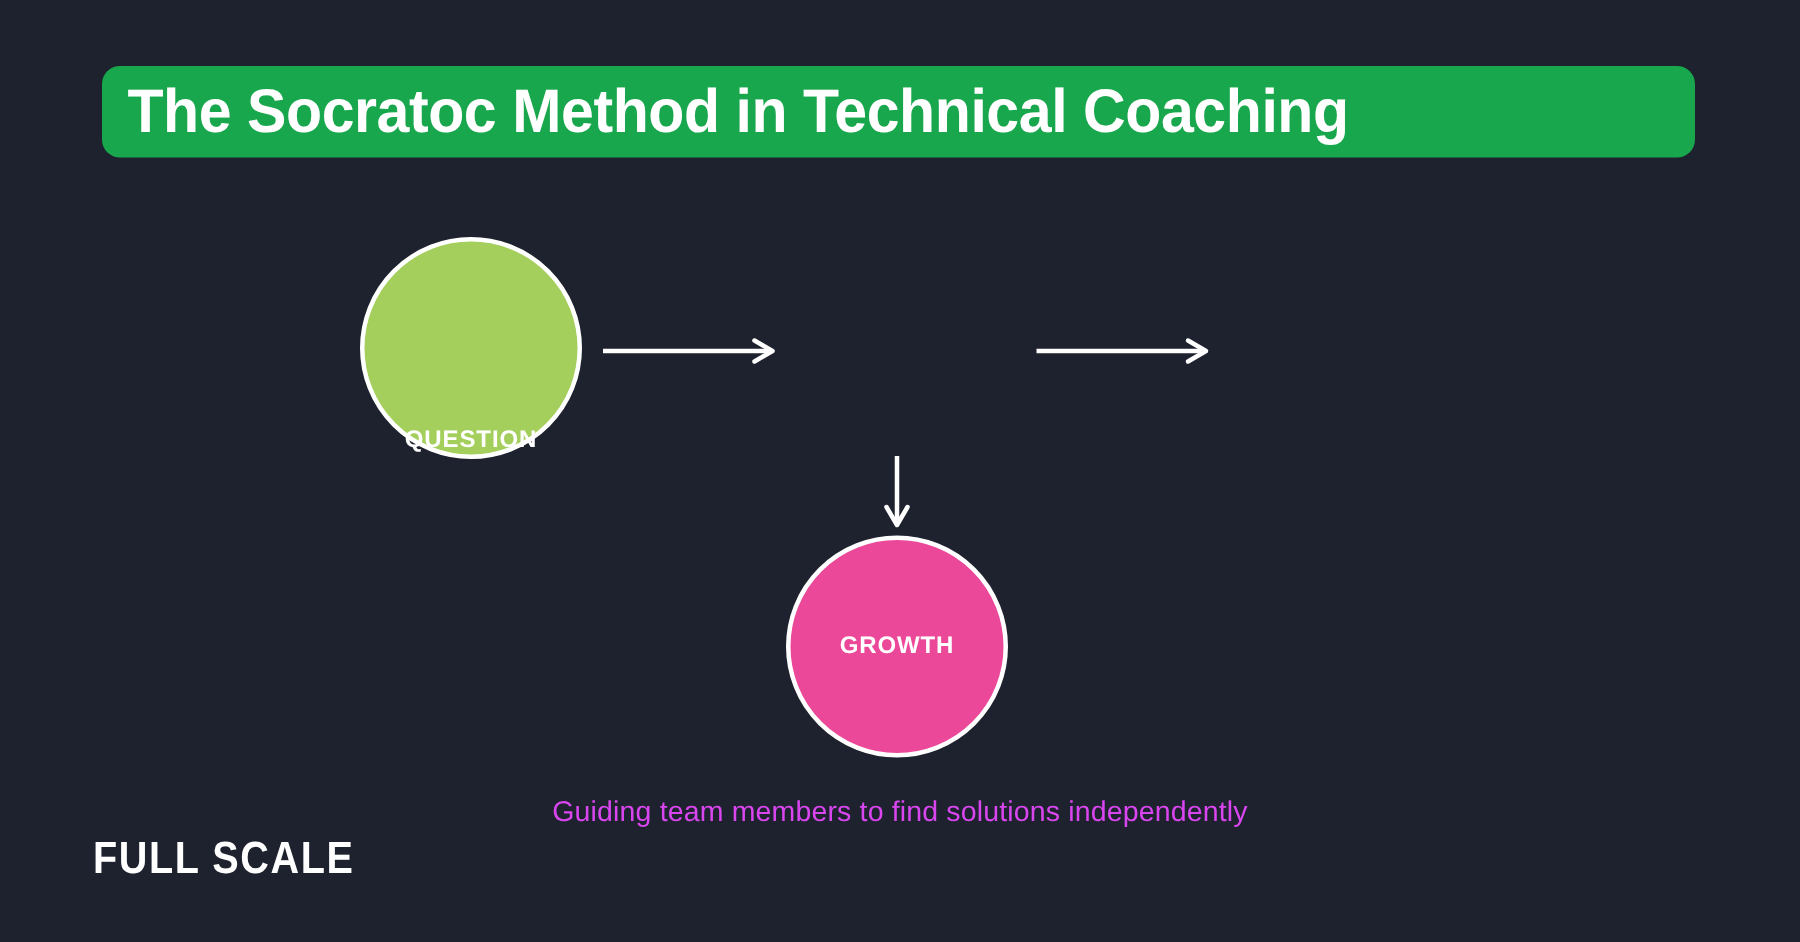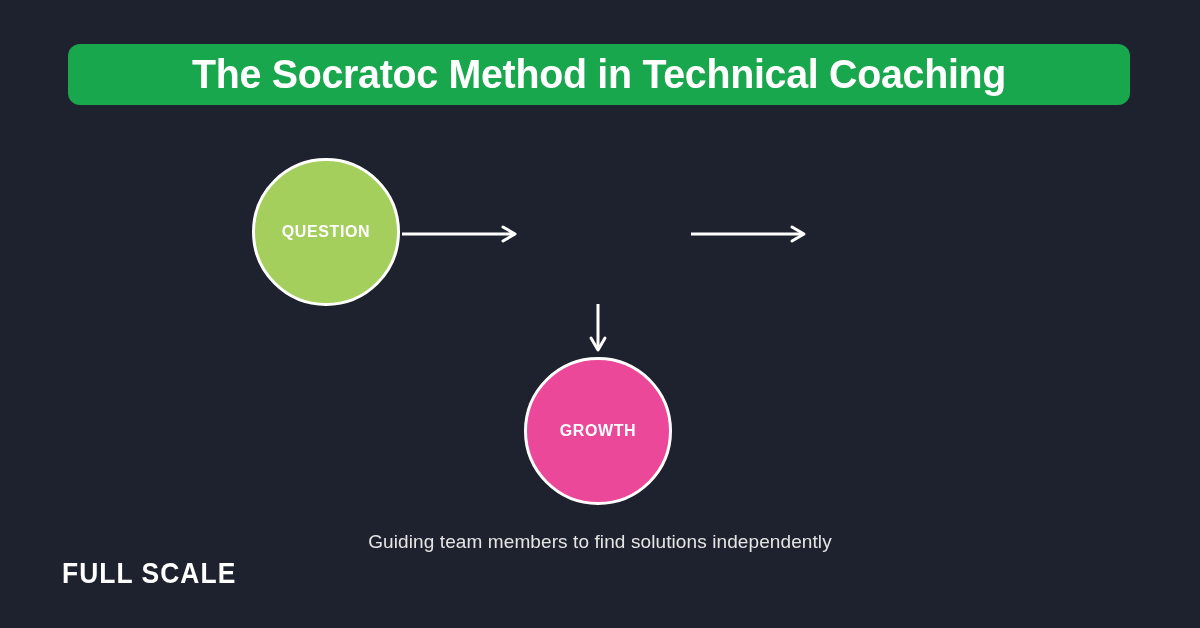--- a/index.html
+++ b/index.html
@@ -25,21 +25,20 @@
   .title-banner {
     position: absolute;
     left: 68px;
     top: 44px;
     width: 1062px;
     height: 61px;
     background: #19a74d;
     border-radius: 12px;
     display: flex;
     align-items: center;
-    justify-content: center;
     box-sizing: border-box;
   }
   .title-text {
     color: #ffffff;
     font-family: "Liberation Sans Narrow", "Liberation Sans", sans-serif;
     font-size: 41px;
     font-weight: bold;
     letter-spacing: -0.3px;
     line-height: 1;
     white-space: nowrap;
@@ -62,21 +61,21 @@
   .node-label {
     color: #ffffff;
     font-size: 16px;
     font-weight: bold;
     letter-spacing: 0.6px;
     text-align: center;
     line-height: 1.1;
     white-space: nowrap;
   }
 
-  #node-question   { left: 252px; top: 158px; }
+  #node-question   { left: 240px; top: 158px; align-items: flex-end; }
   #node-reflection { left: 524px; top: 158px; }
   #node-insight    { left: 812px; top: 158px; }
   #node-growth     { left: 524px; top: 357px; }
 
   
   .arrow {
     position: absolute;
   }
   .arrow-h1 { left: 400px; top: 220px; }
   .arrow-h2 { left: 689px; top: 220px; }
@@ -137,17 +136,17 @@
   <svg class="arrow arrow-h2" width="122" height="28" viewBox="0 0 122 28">
     <line x1="2" y1="14" x2="112" y2="14" stroke="#ffffff" stroke-width="3"></line>
     <polyline points="103,7 115,14 103,21" fill="none" stroke="#ffffff" stroke-width="3" stroke-linecap="round" stroke-linejoin="round"></polyline>
   </svg>
 
   <svg class="arrow arrow-v1" width="28" height="54" viewBox="0 0 28 54">
     <line x1="14" y1="1" x2="14" y2="44" stroke="#ffffff" stroke-width="3"></line>
     <polyline points="7,35 14,47 21,35" fill="none" stroke="#ffffff" stroke-width="3" stroke-linecap="round" stroke-linejoin="round"></polyline>
   </svg>
 
-  <div class="caption" style="color: #e5e5e5;">Guiding team members to find solutions independently</div>
+  <div class="caption" style="color: #d946ef;">Guiding team members to find solutions independently</div>
 
   <div class="logo" style="color: rgb(255, 255, 255);">FULL SCALE</div>
 
 </div>
 
 </body></html>

